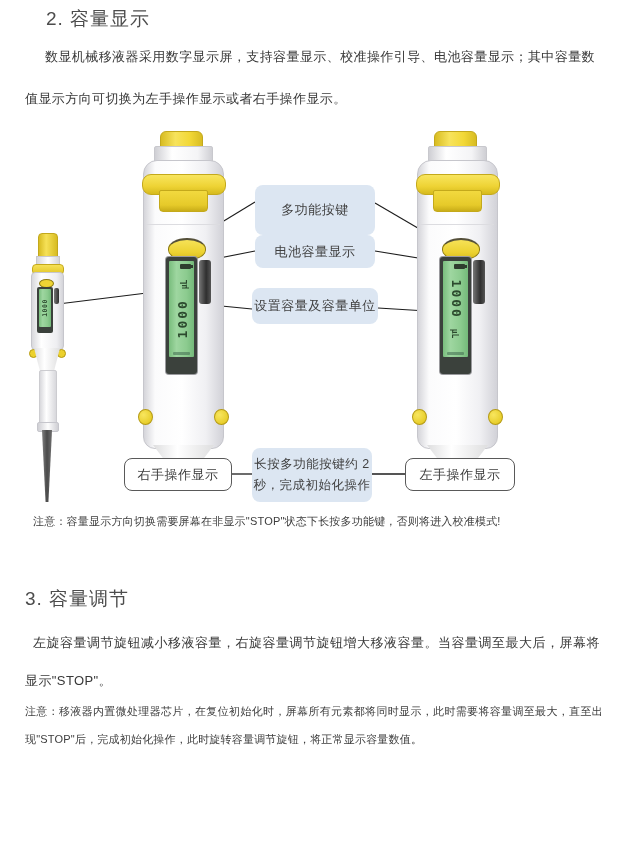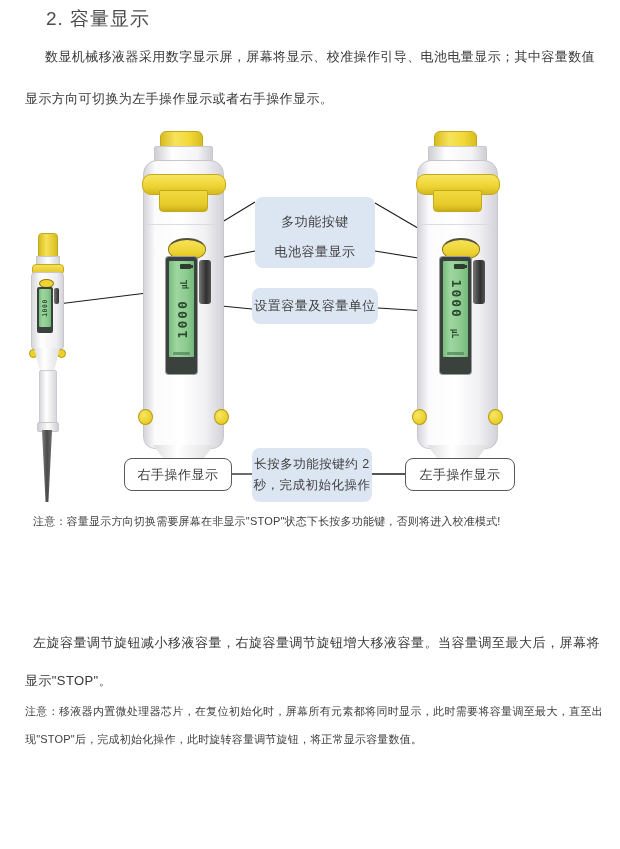--- a/index.html
+++ b/index.html
@@ -90,21 +90,21 @@
          background:linear-gradient(90deg,#8a8a8a,#4a4a4a 50%,#777);
          clip-path:polygon(8% 0,92% 0,62% 100%,38% 100%);}
 </style>
 </head>
 <body>
 
 <div class="page">
 
   <div class="abs h-sec" style="left:46px;top:6px;">2. 容量显示</div>
 
-  <div class="abs para" style="left:25px;top:36px;width:570px;text-indent:20px;">数显机械移液器采用数字显示屏，屏幕将显示、校准操作引导、电池电量显示；其中容量数值显示方向可切换为左手操作显示或者右手操作显示。</div>
+  <div class="abs para" style="left:25px;top:36px;width:570px;text-indent:20px;">数显机械移液器采用数字显示屏，支持容量显示、校准操作引导、电池容量显示；其中容量数值显示方向可切换为左手操作显示或者右手操作显示。</div>
 
   <div class="abs diagram">
 
     <svg class="lines" width="620" height="400" viewBox="0 0 620 400">
       <line x1="50" y1="187" x2="163" y2="173" stroke="#1c1c1c" stroke-width="1.1"></line>
       <line x1="255" y1="84" x2="186" y2="126" stroke="#1c1c1c" stroke-width="1.1"></line>
       <line x1="375" y1="85" x2="452" y2="130" stroke="#1c1c1c" stroke-width="1.1"></line>
       <line x1="255" y1="133" x2="189" y2="146" stroke="#1c1c1c" stroke-width="1.1"></line>
       <line x1="375" y1="133" x2="455" y2="146" stroke="#1c1c1c" stroke-width="1.1"></line>
       <line x1="252" y1="191" x2="191" y2="185" stroke="#1c1c1c" stroke-width="1.1"></line>
@@ -168,33 +168,34 @@
           <span class="lcd-text rotCW"><span>1000</span> <span class="lcd-unit">μL</span></span>
           <div class="brand"></div>
         </div>
       </div>
       <div class="clip"></div>
       <div class="dot" style="left:-5px;top:278px;"></div>
       <div class="dot" style="left:71px;top:278px;"></div>
       <div class="skirt"></div>
     </div>
 
-    <div class="callout" style="left:255px;top:67px;width:120px;height:50px;margin-top:12px;">多功能按键</div>
+    <div class="callout" style="left:255px;top:67px;width:120px;height:50px;">多功能按键</div>
     <div class="callout" style="left:252px;top:170px;width:126px;height:36px;">设置容量及容量单位</div>
     <div class="callout" style="left:255px;top:117px;width:120px;height:33px;">电池容量显示</div>
 
     <div class="callout twoline" style="left:252px;top:330px;width:120px;height:54px;">
       <span>长按多功能按键约 2</span>
       <span>秒，完成初始化操作</span>
     </div>
 
     <div class="hbox" style="left:124px;top:340px;width:106px;height:31px;border-radius:8px;">右手操作显示</div>
     <div class="hbox" style="left:405px;top:340px;width:108px;height:31px;">左手操作显示</div>
   </div>
 
   <div class="abs note n1" style="left:33px;top:513px;">注意：容量显示方向切换需要屏幕在非显示"STOP"状态下长按多功能键，否则将进入校准模式!</div>
 
+  <div class="abs h-sec" style="left:25px;top:586px;">3. 容量调节</div>
 
   <div class="abs para p3" style="left:25px;top:624px;width:575px;text-indent:8px;">左旋容量调节旋钮减小移液容量，右旋容量调节旋钮增大移液容量。当容量调至最大后，屏幕将显示"STOP"。</div>
 
   <div class="abs note" style="left:25px;top:697px;width:578px;">注意：移液器内置微处理器芯片，在复位初始化时，屏幕所有元素都将同时显示，此时需要将容量调至最大，直至出现"STOP"后，完成初始化操作，此时旋转容量调节旋钮，将正常显示容量数值。</div>
 
 </div>
 
 </body></html>

